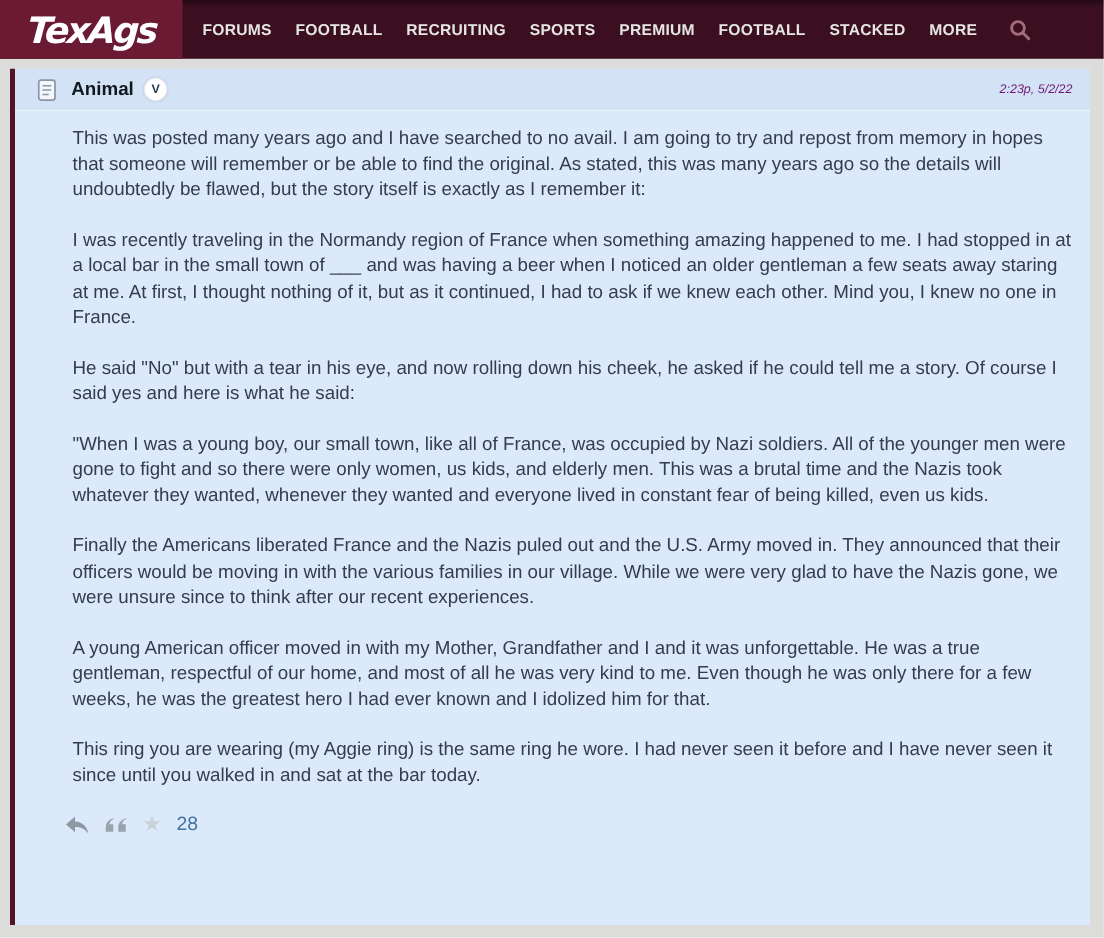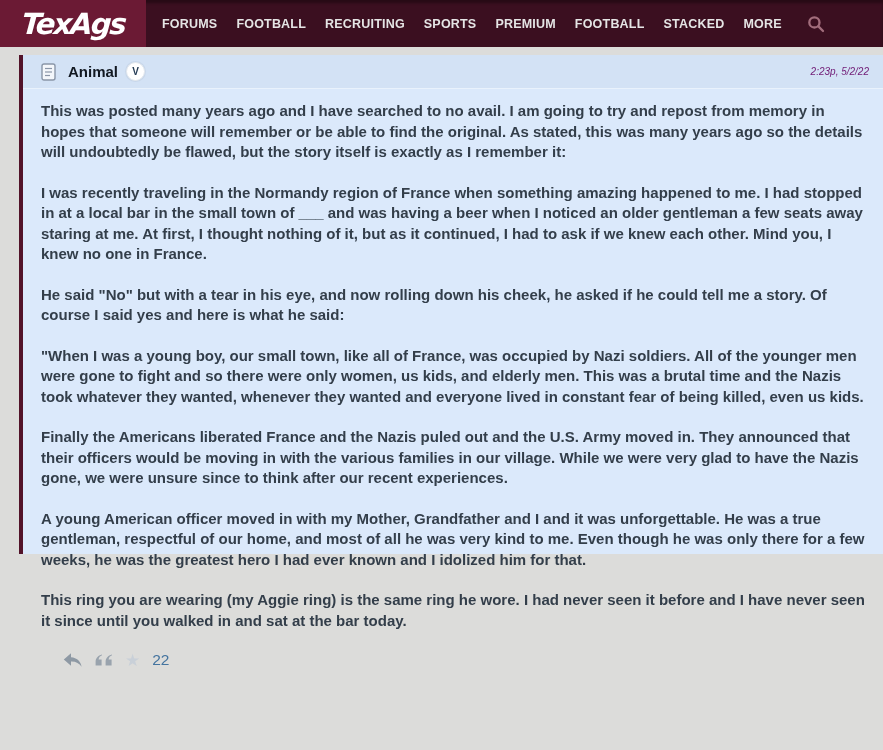--- a/index.html
+++ b/index.html
@@ -22,37 +22,37 @@
   }
   .nav-list { display:flex; align-items:center; gap:19px; margin-left:16px; }
   .nav-item {
     color:#e5e5e5; font-weight:700; font-size:12.5px; letter-spacing:0.2px;
     cursor:pointer; white-space:nowrap;
   }
   .nav-search { display:flex; align-items:center; margin-left:6px; cursor:pointer; }
 
   
   .post {
-    position:absolute; top:55px; left:8px; width:864px; height:499px;
-    background:#dbe9fb; border-left:4px solid #521329; box-sizing:border-box;margin-left:11px;
+    position:absolute; top:55px; left:8px; width:864px; height:685px;
+    background:#dbe9fb; border-left:4px solid #521329; box-sizing:border-box;
   }
   .post-header {
     height:33px; background:#d3e2f5; display:flex; align-items:center;
     padding:0 14px 0 18px; border-bottom:1px solid #e9f2fc;
   }
   .memo-icon { display:flex; align-items:center; }
   .author { font-weight:700; font-size:15px; color:#121821; margin:0 8px 0 12px; cursor:pointer; }
   .badge {
     width:17px; height:17px; border-radius:50%; background:#ffffff; color:#253c55;
     font-size:10px; font-weight:700; display:flex; align-items:center; justify-content:center;
     border:1px solid #e3e8ee; box-shadow:0 0 0 1px rgba(180,195,215,0.35); cursor:pointer;
   }
   .timestamp { margin-left:auto; color:#701a75; font-size:10px;font-style:italic; }
 
-  .post-body { padding:12px 14px 0 18px;font-weight:bold; }
+  .post-body { padding:12px 14px 0 46px; }
   .para { margin:0 0 20px 0; font-size:15px; line-height:20.5px; color:#333e4a; }
 
   .post-footer { display:flex; align-items:center; gap:12px; padding:0 14px 0 40px; margin-top:3px; }
   .foot-icon { display:flex; align-items:center; cursor:pointer; }
   .star-icon { color:#c9d0d8; font-size:17px; line-height:1; font-family:"DejaVu Sans", sans-serif; cursor:pointer; }
   .star-count { color:#44749f; font-size:15.5px; cursor:pointer; }
 </style>
 </head>
 <body>
 
@@ -112,17 +112,17 @@
           <path d="M8 5.2 V1.2 L0.8 7.6 L8 13.8 V9.6 C12.8 9.4 16.2 11.4 18.6 14.8 C17.8 9.2 13.8 5.6 8 5.2 Z"></path>
         </svg>
       </span>
       <span class="foot-icon">
         <svg width="19" height="14" viewBox="0 0 19 14" fill="#99a3ad">
           <path d="M8,1.6 C4,2.6 1.6,5.2 1.6,9 L1.6,12.4 L7.6,12.4 L7.6,6.4 L4.6,6.4 C4.9,4.3 6.1,2.9 8,2.2 Z"></path>
           <path d="M18,1.6 C14,2.6 11.6,5.2 11.6,9 L11.6,12.4 L17.6,12.4 L17.6,6.4 L14.6,6.4 C14.9,4.3 16.1,2.9 18,2.2 Z"></path>
         </svg>
       </span>
       <span class="star-icon">★</span>
-      <span class="star-count">22</span>
+      <span class="star-count">28</span>
     </div>
 
   </div>
 </div>
 
 </body></html>

